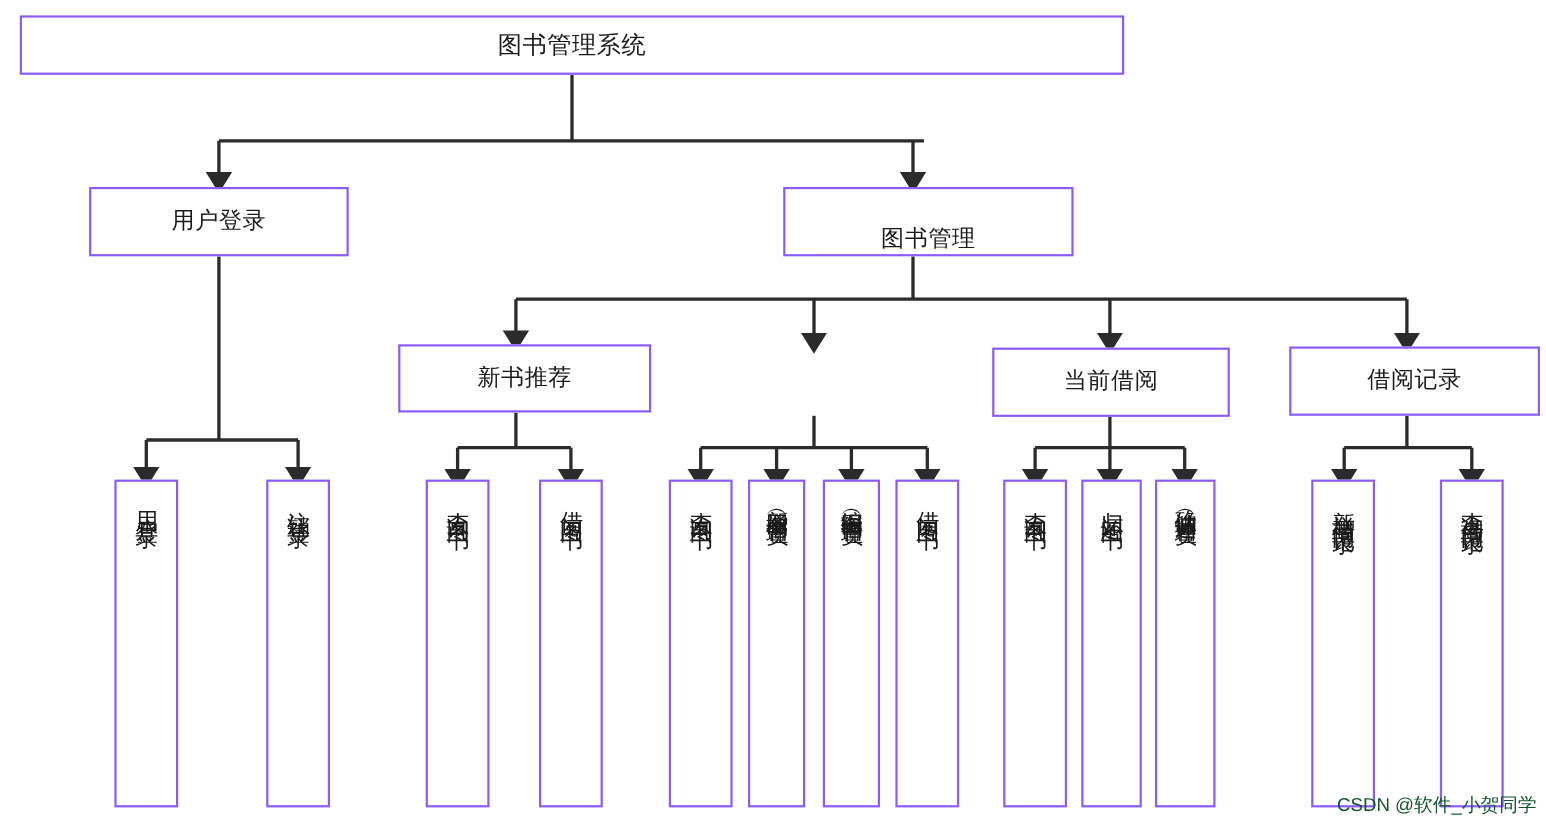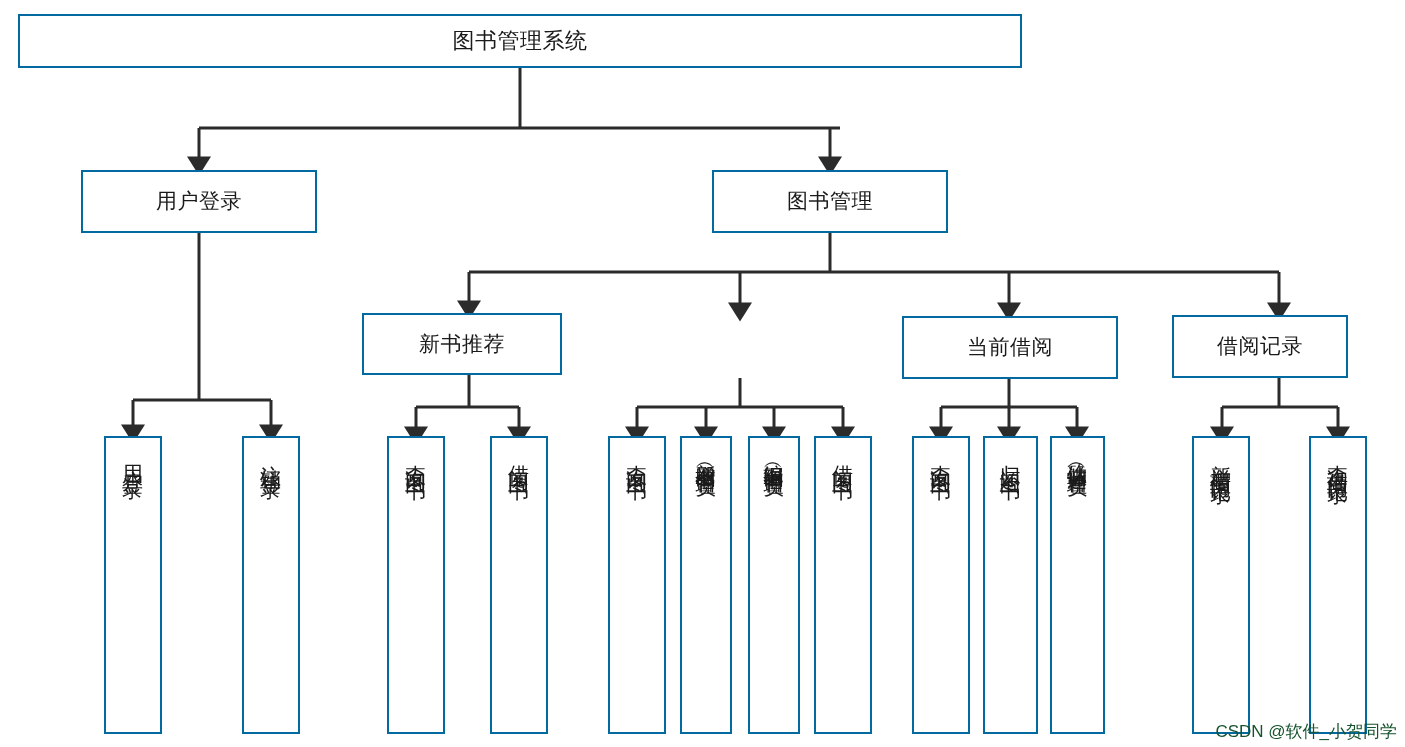--- a/index.html
+++ b/index.html
@@ -22,21 +22,21 @@
     position: absolute;
     left: 0;
     top: 0;
     width: 1405px;
     height: 747px;
     pointer-events: none;
   }
   .node {
     position: absolute;
     box-sizing: border-box;
-    border: 2px solid #0369a1;
+    border: 2px solid #8b5cf6;
     background: #ffffff;
     display: flex;
     align-items: center;
     justify-content: center;
     color: #1a1a1a;
   }
   .node-label {
     display: block;
     text-align: center;
     line-height: 1.18;
@@ -136,31 +136,31 @@
     </g>
   </svg>
 
   <div class="node horiz root" style="left:18px; top:14px; width:1004px; height:54px;">
     <span class="node-label">图书管理系统</span>
   </div>
 
   <div class="node horiz" style="left:81px; top:170px; width:236px; height:63px;">
     <span class="node-label">用户登录</span>
   </div>
-  <div class="node horiz" style="left:712px; top:170px; width:236px; height:63px;">
+  <div class="node horiz" style="left:712px; top:170px; width:264px; height:63px;align-items:flex-end;">
     <span class="node-label">图书管理</span>
   </div>
 
-  <div class="node horiz" style="left:362px; top:313px; width:200px; height:62px;">
+  <div class="node horiz" style="left:362px; top:313px; width:230px; height:62px;">
     <span class="node-label">新书推荐</span>
   </div>
   <div class="node horiz" style="left:902px; top:316px; width:216px; height:63px;">
     <span class="node-label">当前借阅</span>
   </div>
-  <div class="node horiz" style="left:1172px; top:315px; width:176px; height:63px;">
+  <div class="node horiz" style="left:1172px; top:315px; width:228px; height:63px;">
     <span class="node-label">借阅记录</span>
   </div>
 
   <div class="node vert" style="left:104px; top:436px; width:58px; height:298px;">
     <span class="node-label">用户登录</span>
   </div>
   <div class="node vert" style="left:242px; top:436px; width:58px; height:298px;">
     <span class="node-label">注销登录</span>
   </div>
 

